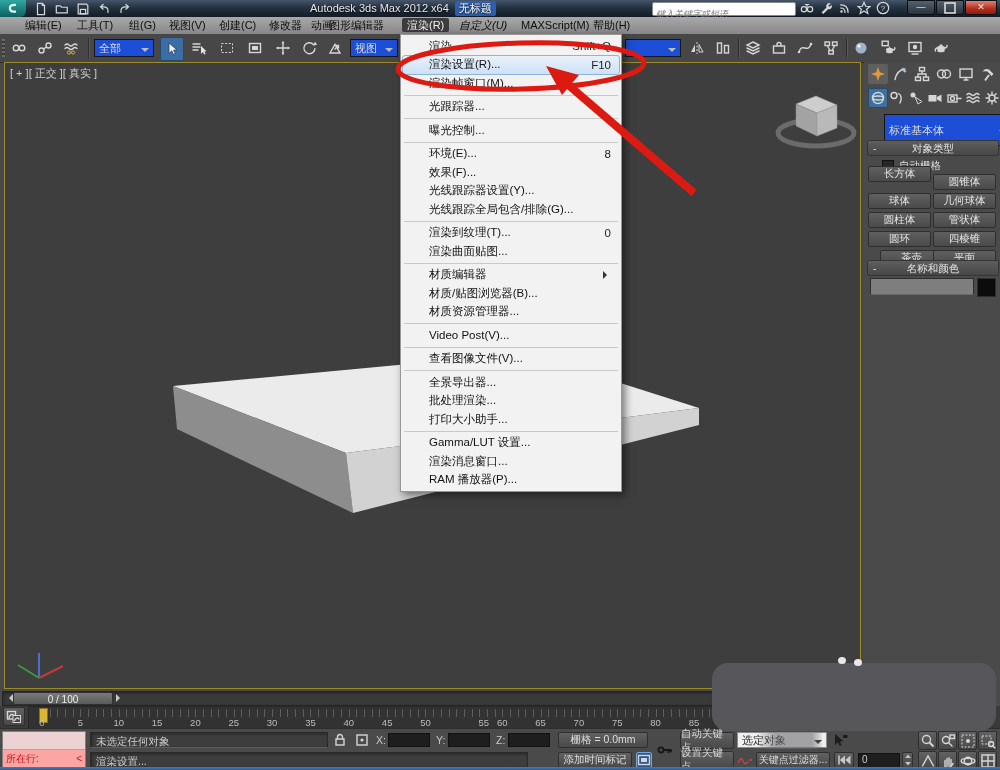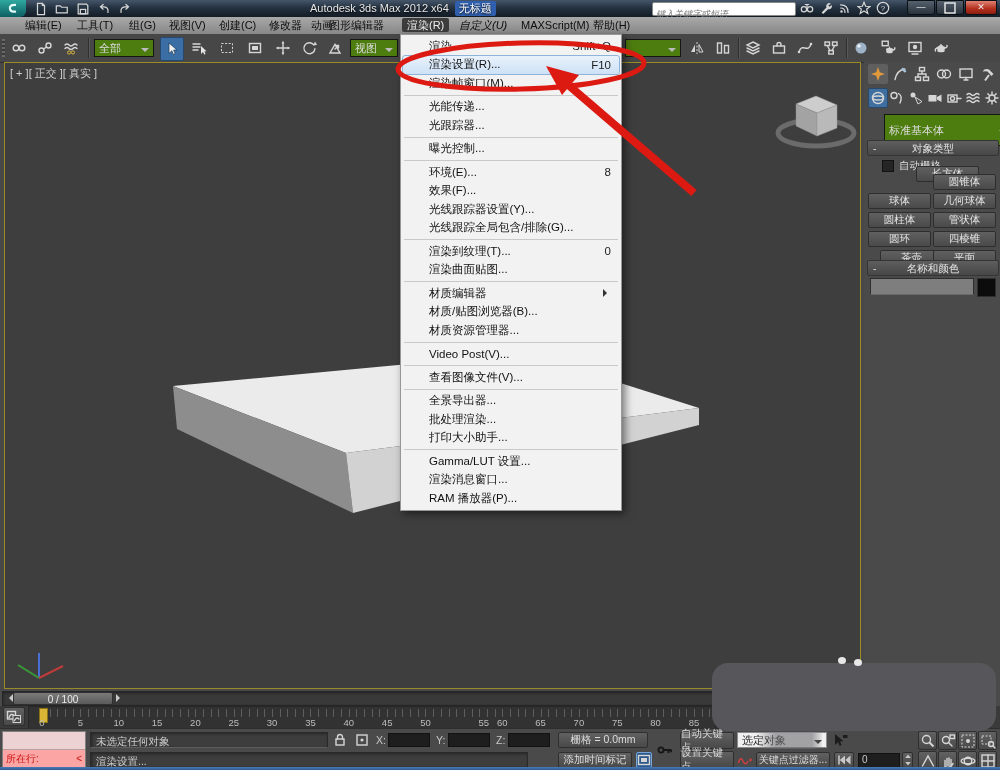--- a/index.html
+++ b/index.html
@@ -29,21 +29,21 @@
   #menubar{position:absolute;left:0;top:17px;width:1000px;height:17px;
     background:linear-gradient(#a9a9a9,#878787);border-bottom:1px solid #5c5c5c;}
   .mb-item{position:absolute;top:1px;height:14px;line-height:14px;font-size:11px;color:#0d0d0d;padding:0 5px;}
   .mb-item.active{background:#3c3c3c;color:#f0f0f0;border-radius:2px;}
   
   #toolbar{position:absolute;left:0;top:34px;width:1000px;height:28px;background:#474747;
     border-bottom:1px solid #2d2d2d;}
   .tb{position:absolute;top:3px;width:22px;height:22px;display:flex;align-items:center;justify-content:center;}
   .tb.blue{background:#3a6ea5;border:1px solid #27496d;border-radius:2px;}
   .tbsep{position:absolute;top:4px;width:1px;height:20px;background:#2e2e2e;border-right:1px solid #5a5a5a;}
-  .dd{position:absolute;display:flex;align-items:center;background:#4d7c0f;border:1px solid #161616;
+  .dd{position:absolute;display:flex;align-items:center;background:#1d4ed8;border:1px solid #161616;
     color:#ddd;font-size:11px;padding:0 4px;box-sizing:border-box;}
   .dd .arr{margin-left:auto;width:0;height:0;border:4px solid transparent;border-top-color:#bbb;margin-top:7px;}
   .dd.light{background:#f0f0f0;color:#1a1a1a;border-color:#8a8a8a;}
   .dd.light .arr{border-top-color:#333;}
   .handle{position:absolute;left:2px;top:5px;width:3px;height:18px;
     background:repeating-linear-gradient(#6a6a6a 0 2px,#3a3a3a 2px 4px);}
   
   #viewport{position:absolute;left:4px;top:62px;width:857px;height:627px;background:#3e3e3e;
     border:1px solid #9c8a28;box-sizing:border-box;}
   #vp-label{position:absolute;left:5px;top:3px;font-size:11px;color:#cfcfcf;}
@@ -534,21 +534,21 @@
       <span>标准基本体</span>
         <span class="arr"></span>
       </div>
     <div class="roll" style="top:78px">
       <span class="minus">-</span><span>对象类型</span></div>
     <div id="autogrid">
       <span class="cb"></span>
       <span>自动栅格</span>
       </div>
     <div id="objbuttons">
-        <div class="pbtn" style="left: 4px; top: 104px; margin-left: 48px;">长方体</div>
+        <div class="pbtn" style="left: 4px; top: 104px;">长方体</div>
         <div class="pbtn" style="left: 69px; top: 112px;">圆锥体</div>
         <div class="pbtn" style="left: 4px; top: 131px;">球体</div>
         <div class="pbtn" style="left: 69px; top: 131px;">几何球体</div>
         <div class="pbtn" style="left: 4px; top: 150px;">圆柱体</div>
         <div class="pbtn" style="left: 69px; top: 150px;">管状体</div>
         <div class="pbtn" style="left: 4px; top: 169px;">圆环</div>
         <div class="pbtn" style="left: 69px; top: 169px;">四棱锥</div>
         <div class="pbtn" style="left: 16px; top: 188px;">茶壶</div>
         <div class="pbtn" style="left: 69px; top: 188px;">平面</div>
       </div>
@@ -763,23 +763,20 @@
       </div>
       <div class="mi hl">
         <span>渲染设置(R)...</span>
         <span class="sc">F10</span>
       </div>
       <div class="mi">
         <span>渲染帧窗口(M)...</span>
       </div>
       <div class="msep"></div>
       <div class="mi">
-        <span>光能传递...</span>
-      </div>
-      <div class="mi">
         <span>光跟踪器...</span>
       </div>
       <div class="msep"></div>
       <div class="mi">
         <span>曝光控制...</span>
       </div>
       <div class="msep"></div>
       <div class="mi">
         <span>环境(E)...</span>
         <span class="sc">8</span>

